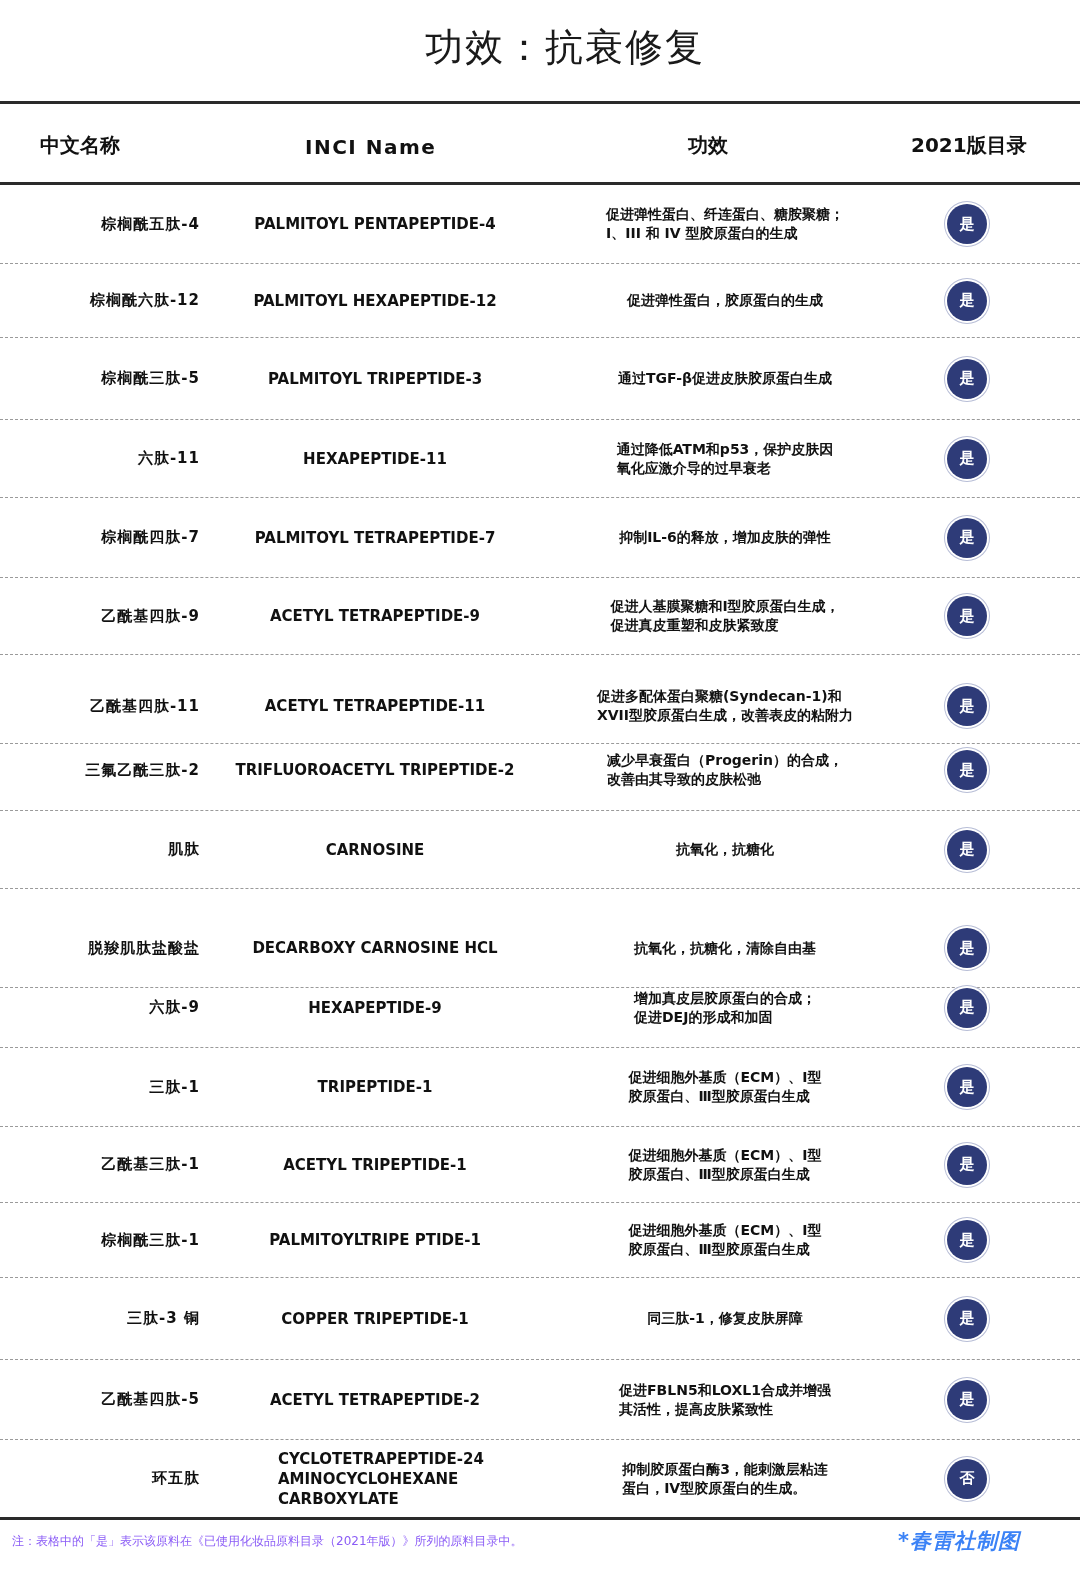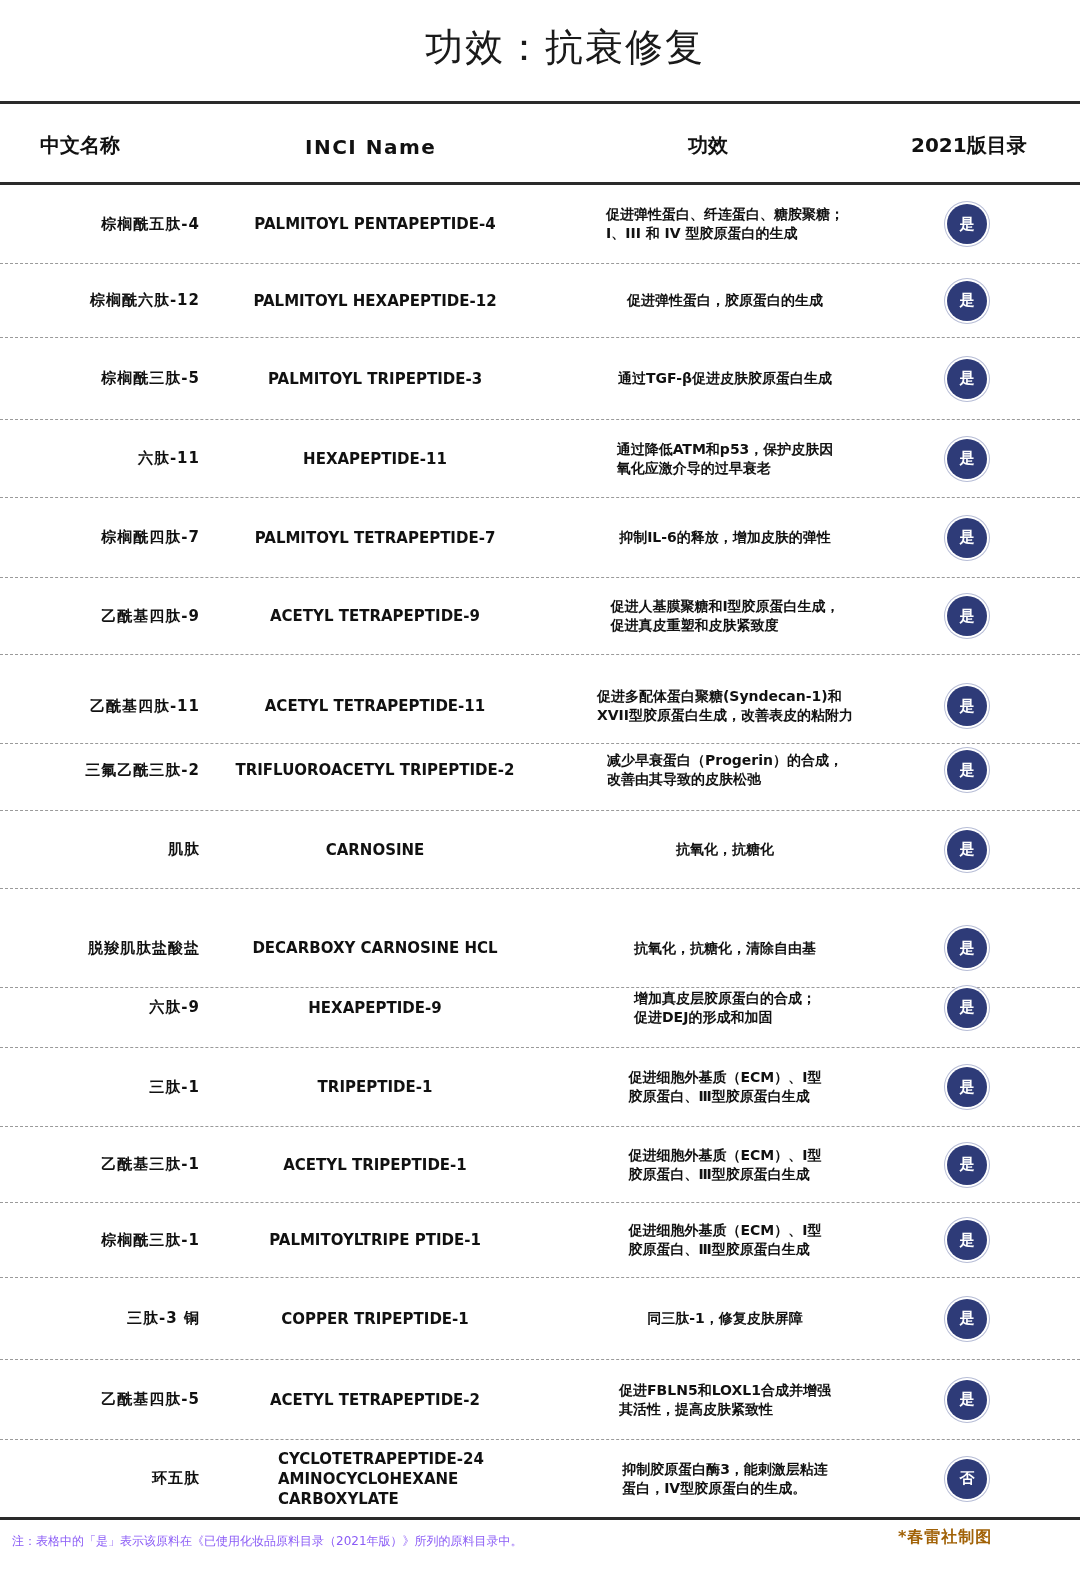--- a/index.html
+++ b/index.html
@@ -34,21 +34,21 @@
   .c-inci.multi { justify-content: flex-start; padding-left: 78px; box-sizing: border-box; text-align: left; line-height: 20px; }
   .c-eff { left: 560px; width: 330px; justify-content: center; font-size: 14px; font-weight: bold; line-height: 19px; }
   .c-eff .eff-text { white-space: pre-line; text-align: left; }
   .c-badge { left: 935px; width: 64px; justify-content: center; }
   .badge {
     width: 40px; height: 40px; border-radius: 50%; background: #2e3b78; color: #fff;
     display: flex; align-items: center; justify-content: center; font-size: 15px; font-weight: bold;
     box-shadow: 0 0 0 2px #fff, 0 0 0 3px #b7bdd6;
   }
   .footer-note { position: absolute; left: 12px; top: 1533px; font-size: 12px; color: #8b5cf6; }
-  .footer-credit { position: absolute; left: 898px; top: 1527px; font-size: 16px; font-weight: bold; color: #a16207; letter-spacing: 1px; }
+  .footer-credit { position: absolute; left: 898px; top: 1527px; font-size: 21px; font-weight: bold; color: #3b82f6; letter-spacing: 1px; font-style: italic; }
 </style>
 </head>
 <body>
 
 <div class="title">功效：抗衰修复</div>
 
 <div class="rule-top"></div>
 
 <div class="header">
   <span class="h-c1">中文名称</span>

